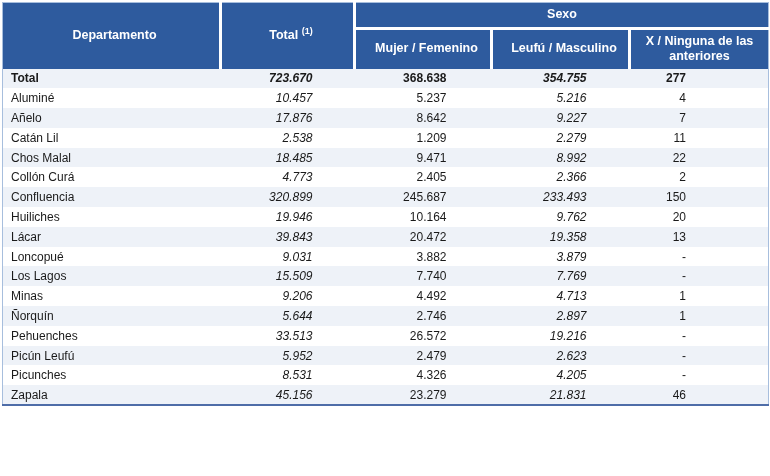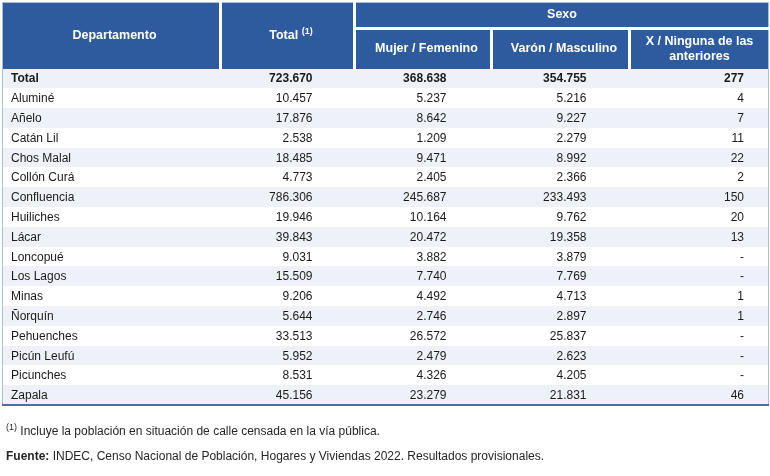--- a/index.html
+++ b/index.html
@@ -56,24 +56,24 @@
   tbody td {
     font-size: 12px;
     height: 19.8px;
     padding: 0;
     vertical-align: middle;
     white-space: nowrap;
     overflow: hidden;
   }
   tbody td.dept { text-align: left; padding-left: 8px; }
   tbody td.num  { text-align: right; }
-  tbody td.num.v-total { padding-right: 42px; }
+  tbody td.num.v-total { padding-right: 42px; font-style: italic; }
   tbody td.num.v-f     { padding-right: 45px; text-align: right; }
-  tbody td.num.v-m     { padding-right: 43px; }
-  tbody td.num.v-x     { padding-right: 24px; }
+  tbody td.num.v-m     { padding-right: 43px; font-style: italic; }
+  tbody td.num.v-x     { padding-right: 82px; }
   tbody tr.stripe td { background: var(--stripe-bg); }
   tbody tr.plain  td { background: var(--row-bg); margin-left: 32px; }
   tbody tr.total-row td { font-weight: bold; }
 
   .notes {
     position: absolute;
     left: 6px;
     top: 424px;
     width: 760px;
     font-size: 12px;
@@ -99,21 +99,21 @@
           <col class="c-x">
       </colgroup>
       <thead>
         <tr class="group-row">
           <th rowspan="2" class="sep-r">Departamento</th>
           <th rowspan="2" class="sep-r"><span>Total</span>&nbsp;<sup>(1)</sup></th>
           <th colspan="3" class="sep-b">Sexo</th>
         </tr>
         <tr class="sub-row">
           <th class="sep-r">Mujer / Femenino</th>
-          <th class="sep-r">Varón / Masculino</th>
+          <th class="sep-r">Leufú / Masculino</th>
           <th>X / Ninguna de las anteriores</th>
         </tr>
       </thead>
       <tbody>
 
       <tr class="stripe total-row">
           <td class="dept">Total</td>
           <td class="num v-total">723.670</td>
           <td class="num v-f">368.638</td>
           <td class="num v-m">354.755</td>
@@ -149,21 +149,21 @@
         </tr>
           <tr class="plain">
           <td class="dept">Collón Curá</td>
           <td class="num v-total">4.773</td>
           <td class="num v-f">2.405</td>
           <td class="num v-m">2.366</td>
           <td class="num v-x">2</td>
         </tr>
           <tr class="stripe">
           <td class="dept">Confluencia</td>
-          <td class="num v-total">786.306</td>
+          <td class="num v-total">320.899</td>
           <td class="num v-f">245.687</td>
           <td class="num v-m">233.493</td>
           <td class="num v-x">150</td>
         </tr>
           <tr class="plain">
           <td class="dept">Huiliches</td>
           <td class="num v-total">19.946</td>
           <td class="num v-f">10.164</td>
           <td class="num v-m">9.762</td>
           <td class="num v-x">20</td>
@@ -200,21 +200,21 @@
           <td class="dept">Ñorquín</td>
           <td class="num v-total">5.644</td>
           <td class="num v-f">2.746</td>
           <td class="num v-m">2.897</td>
           <td class="num v-x">1</td>
         </tr>
           <tr class="plain">
           <td class="dept">Pehuenches</td>
           <td class="num v-total">33.513</td>
           <td class="num v-f">26.572</td>
-          <td class="num v-m">25.837</td>
+          <td class="num v-m">19.216</td>
           <td class="num v-x">-</td>
         </tr>
           <tr class="stripe">
           <td class="dept">Picún Leufú</td>
           <td class="num v-total">5.952</td>
           <td class="num v-f">2.479</td>
           <td class="num v-m">2.623</td>
           <td class="num v-x">-</td>
         </tr>
           <tr class="plain">
@@ -228,18 +228,14 @@
           <td class="dept">Zapala</td>
           <td class="num v-total">45.156</td>
           <td class="num v-f">23.279</td>
           <td class="num v-m">21.831</td>
           <td class="num v-x">46</td>
         </tr>
         </tbody>
     </table>
   </div>
 
-  <div class="notes">
-    <div class="note"><sup>(1)</sup><span> Incluye la población en situación de calle censada en la vía pública.</span></div>
-    <div class="note"><span class="src-label">Fuente:</span><span> INDEC, Censo Nacional de Población, Hogares y Viviendas 2022. Resultados provisionales.</span></div>
-  </div>
 
 </div>
 
 </body></html>

